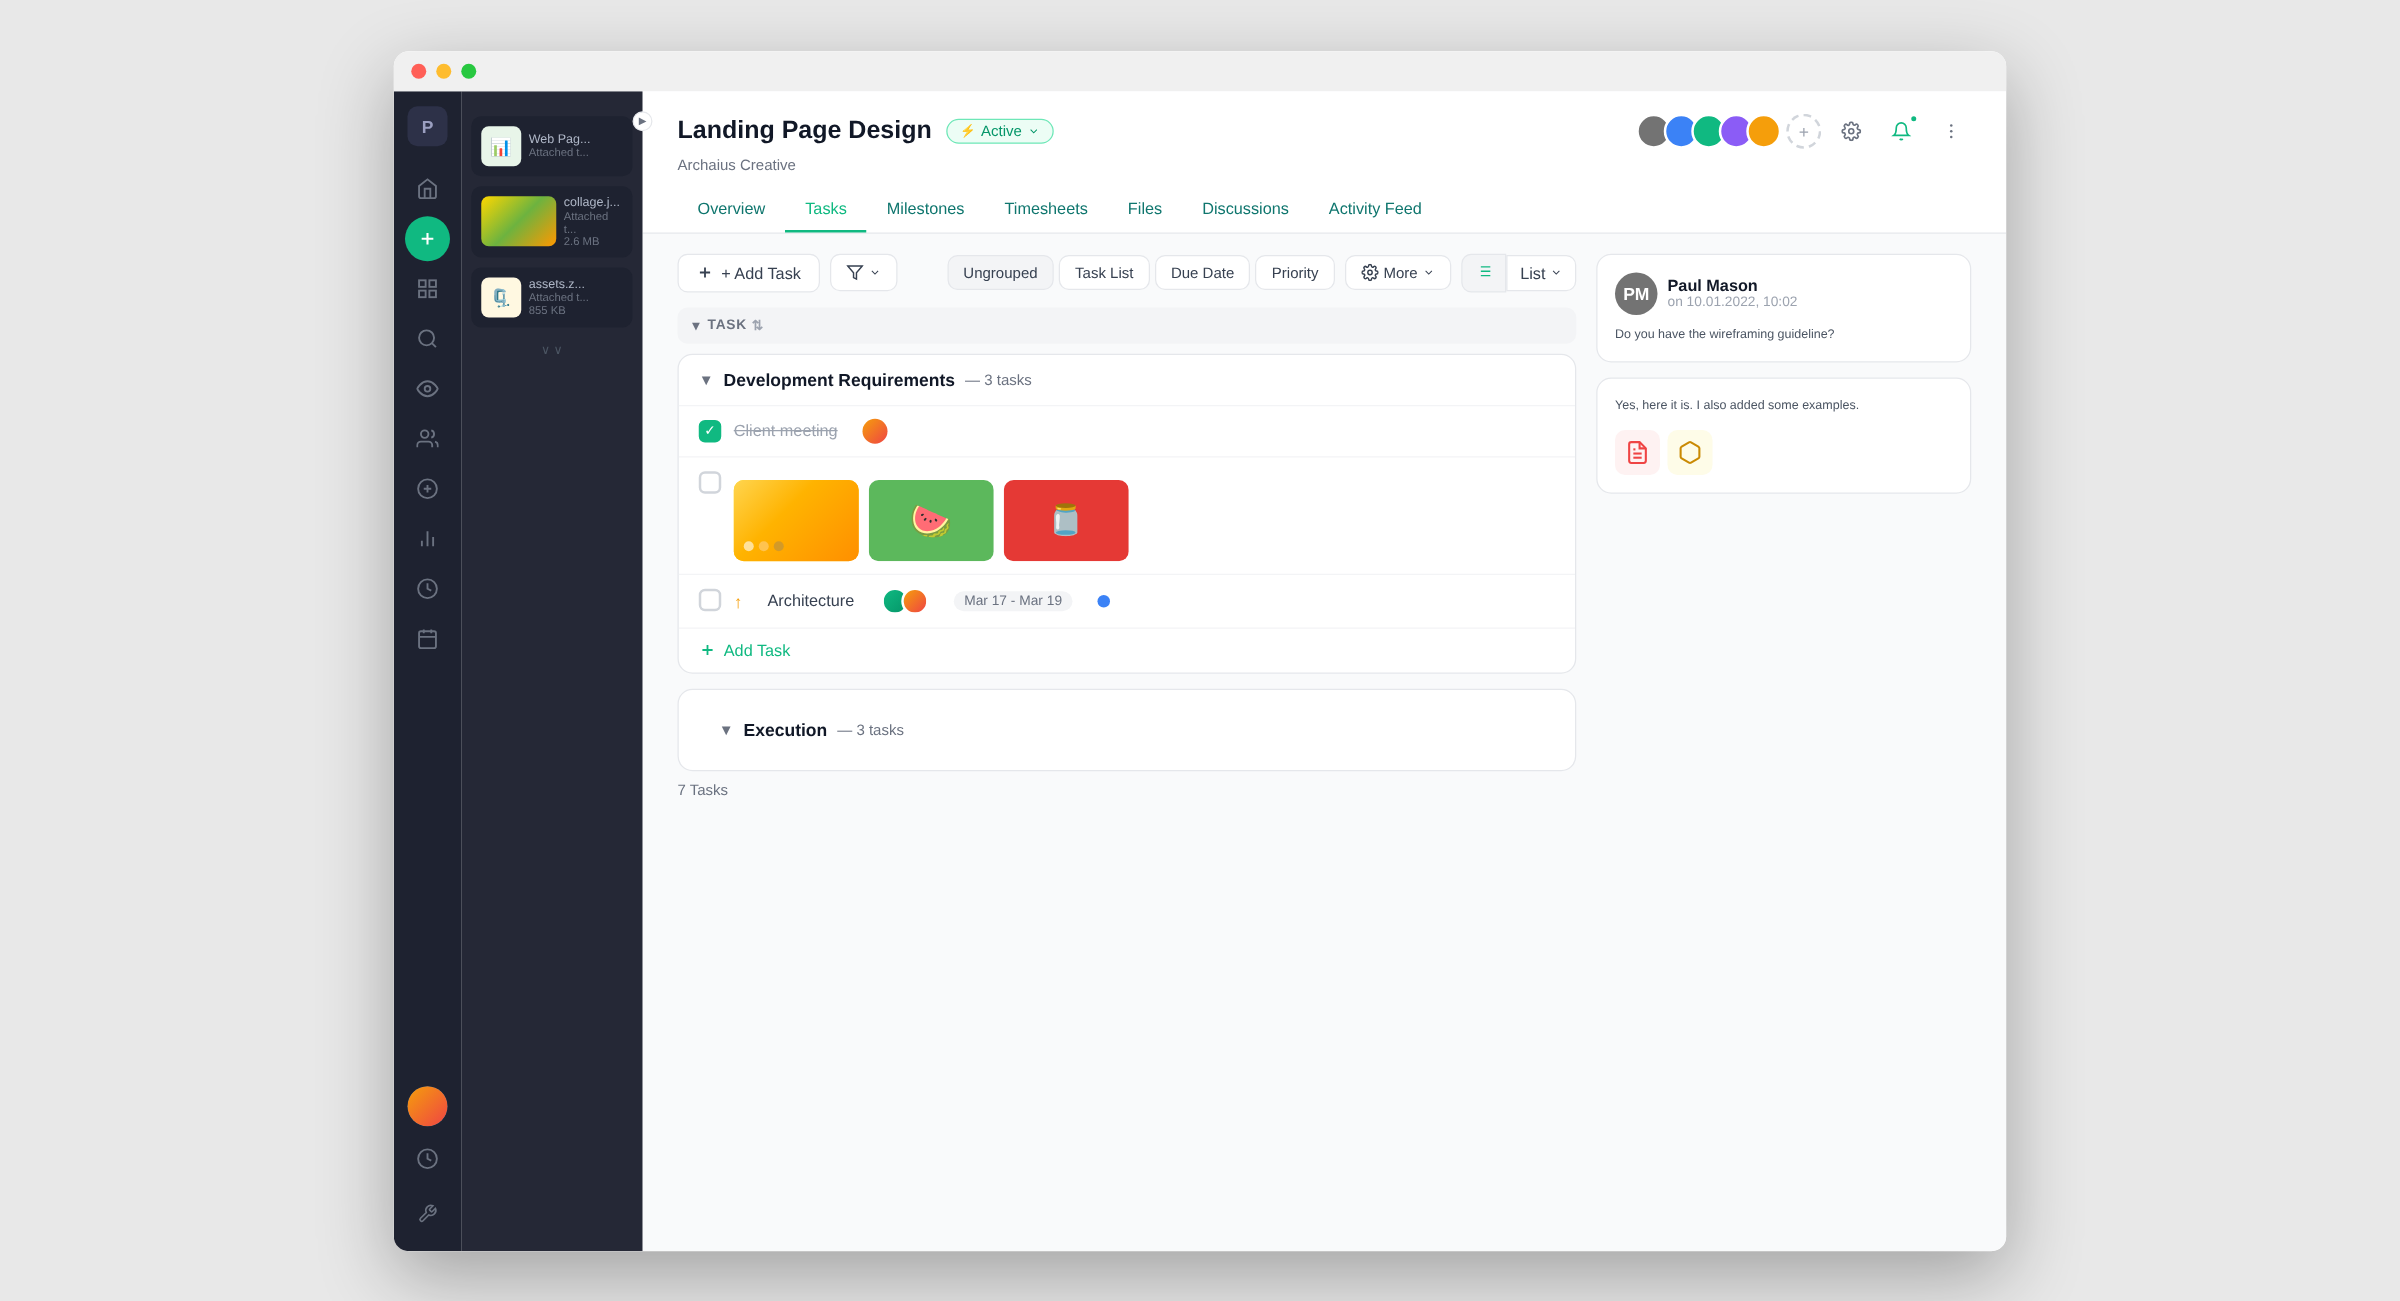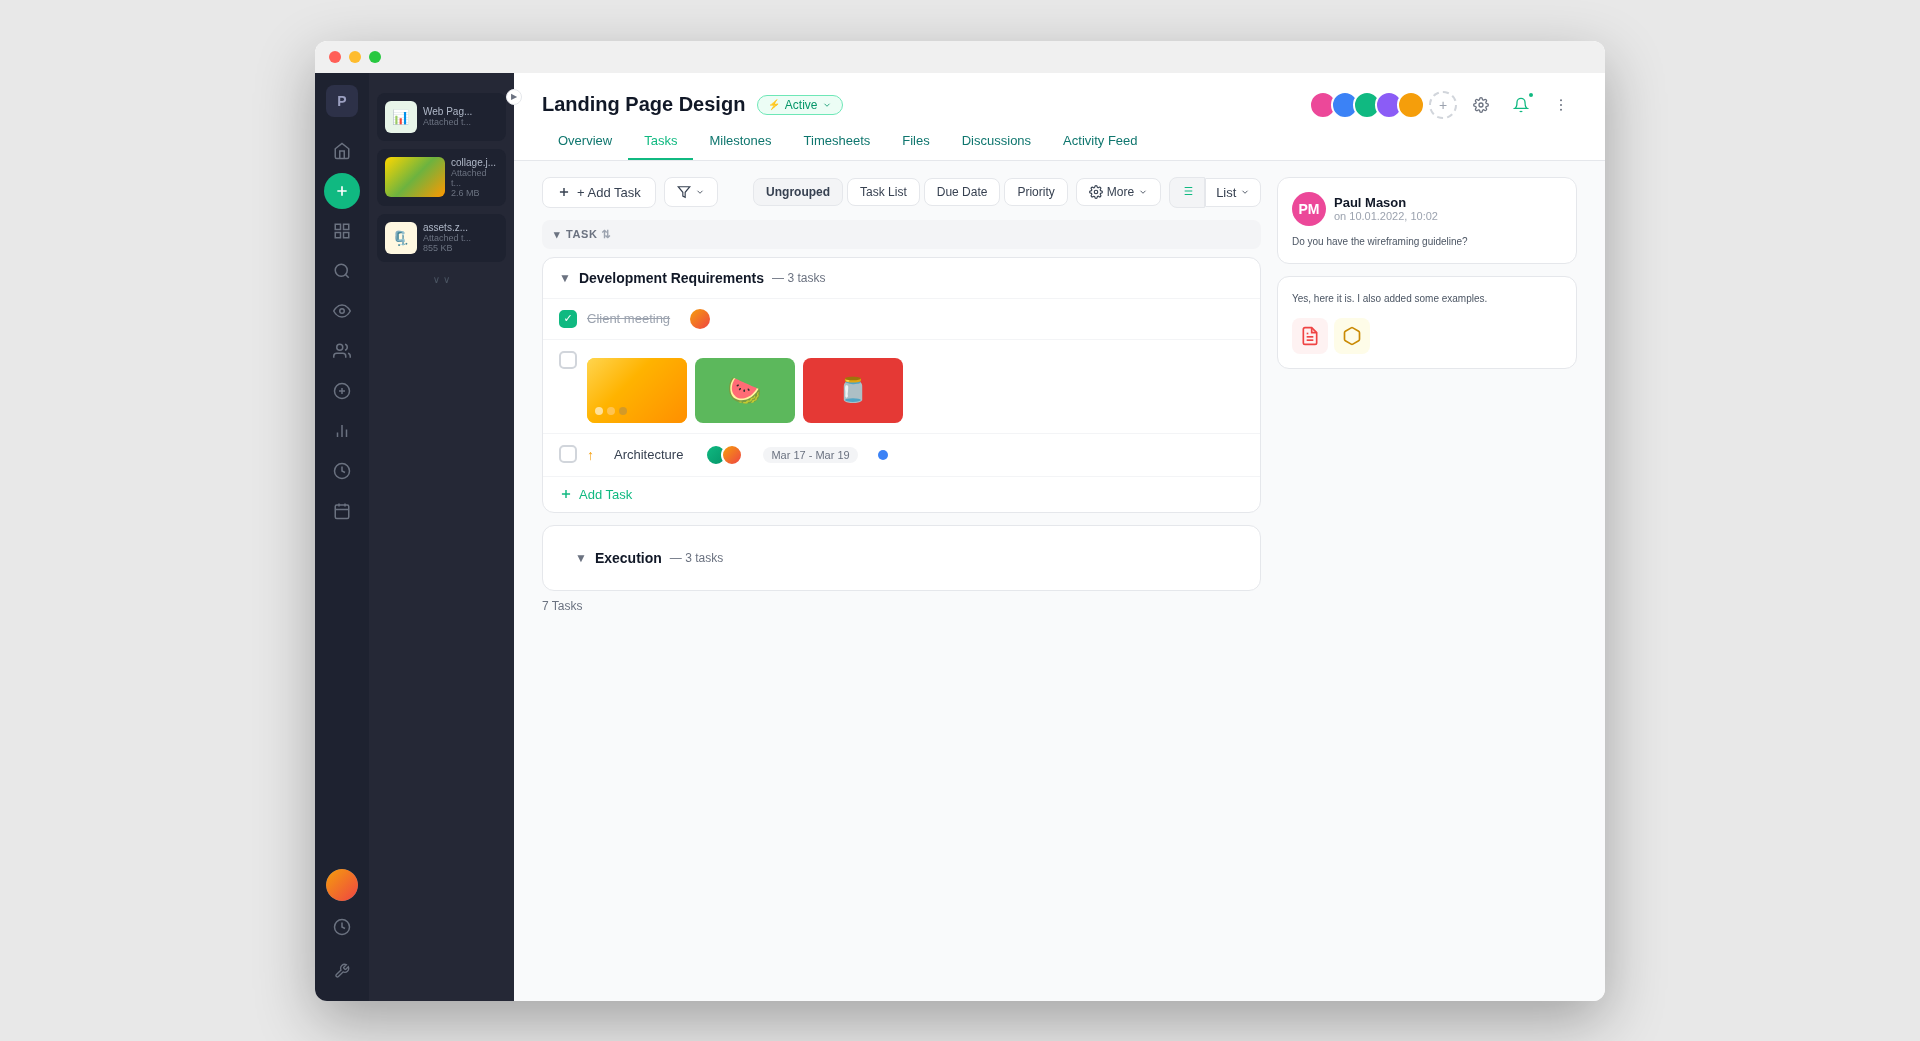--- a/index.html
+++ b/index.html
@@ -243,21 +243,21 @@
     .group-btns { display: flex; gap: 4px; margin-left: auto; }
     .group-btn {
       padding: 6px 12px;
       background: #fff;
       border: 1px solid #e5e7eb;
       border-radius: 8px;
       font-size: 12px;
       color: #374151;
       cursor: pointer;
     }
-    .group-btn.active { background: #f3f4f6; font-weight: 700; }
+    .group-btn.active { background: #f3f4f6; font-weight: 400; }
     .more-btn {
       display: flex; align-items: center; gap: 4px;
       padding: 6px 12px;
       background: #fff;
       border: 1px solid #e5e7eb;
       border-radius: 8px;
       font-size: 12px;
       color: #374151;
       cursor: pointer;
     }
@@ -434,21 +434,21 @@
     .attachment-badge {
       display: flex; align-items: center; justify-content: center;
       width: 36px; height: 36px;
       border-radius: 8px;
       font-size: 18px;
     }
     .attach-pdf { background: #fef2f2; color: #ef4444; }
     .attach-zip { background: #fefce8; color: #ca8a04; }
 
     
-    .av-red { background: #ec4899; }
+    .av-red { background: #737373; }
     .av-blue { background: #3b82f6; }
     .av-green { background: #10b981; }
     .av-purple { background: #8b5cf6; }
     .av-orange { background: #f59e0b; }
 
     .gear-notification {
       position: relative;
     }
     .notif-dot {
       position: absolute;
@@ -666,20 +666,21 @@
             </button>
             <button class="icon-btn">
               <svg width="16" height="16" viewBox="0 0 24 24" fill="currentColor">
                   <circle cx="12" cy="5" r="1.5"></circle>
                   <circle cx="12" cy="12" r="1.5"></circle>
                   <circle cx="12" cy="19" r="1.5"></circle>
                 </svg>
             </button>
           </div>
         </div>
+        <div class="project-subtitle">Archaius Creative</div>
 
         <div class="tab-bar">
           <div class="tab">Overview</div>
           <div class="tab active-tab">Tasks</div>
           <div class="tab">Milestones</div>
           <div class="tab">Timesheets</div>
           <div class="tab">Files</div>
           <div class="tab">Discussions</div>
           <div class="tab">Activity Feed</div>
         </div>

